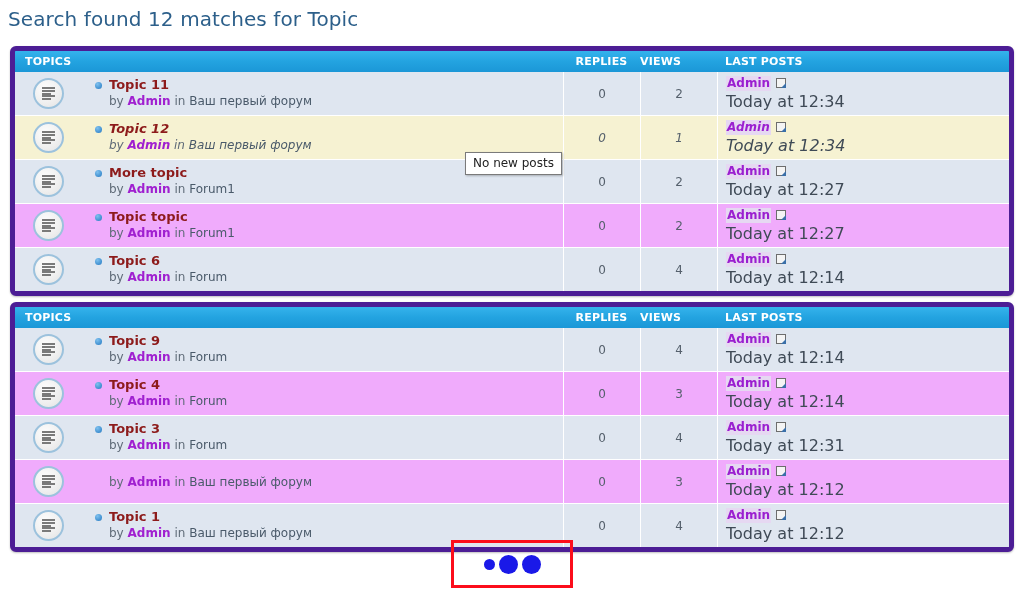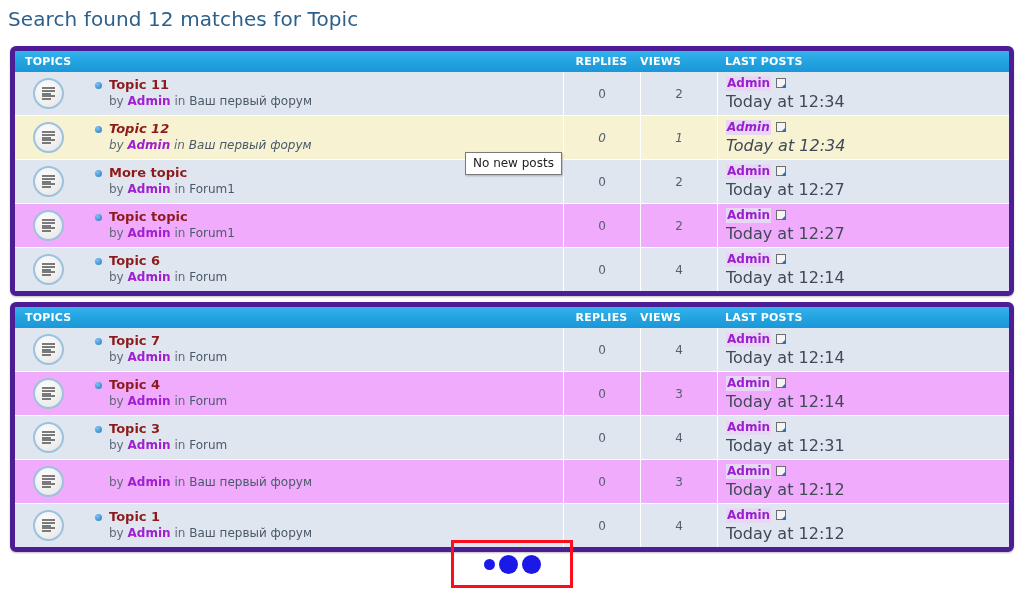--- a/index.html
+++ b/index.html
@@ -450,21 +450,21 @@
                 <i></i>
                 <i></i>
                 <i class="short"></i>
                 <i></i>
                 <i class="short"></i>
               </span>
             </span>
             <div class="topic-text">
               <div class="topic-line1">
                 <span class="bullet"></span>
-                <a class="topic-title" href="#">Topic 7</a>
+                <a class="topic-title" href="#">Topic 9</a>
               </div>
               <div class="topic-line2"><span>by </span><a class="author-link" href="#">Admin</a><span> in </span><span class="forum-name">Forum</span></div>
             </div>
           </div>
           <div class="cell-num">0</div>
           <div class="cell-num">4</div>
           <div class="cell-last">
             <div class="lastpost-line1">
               <a class="lastpost-author" href="#">Admin</a>
               <span class="goto-icon"></span>

